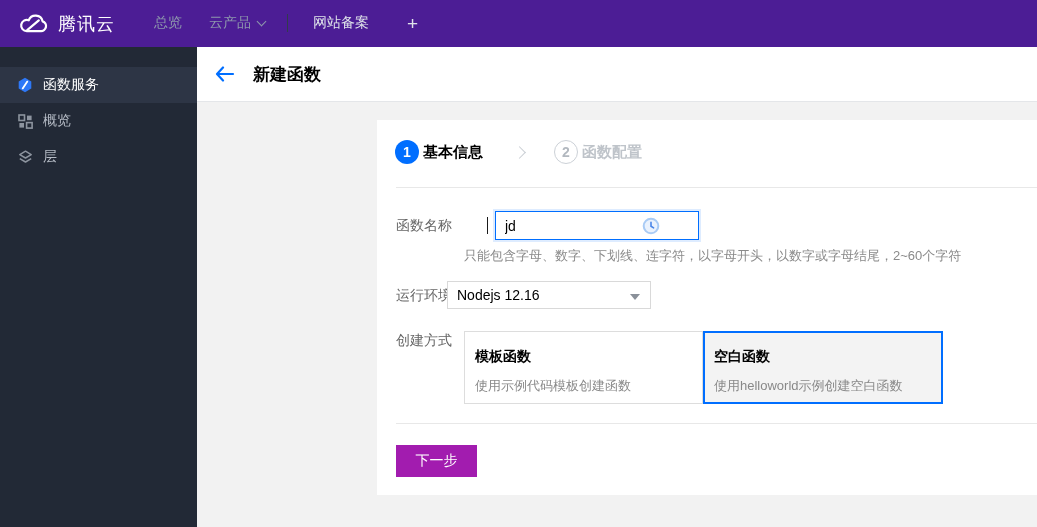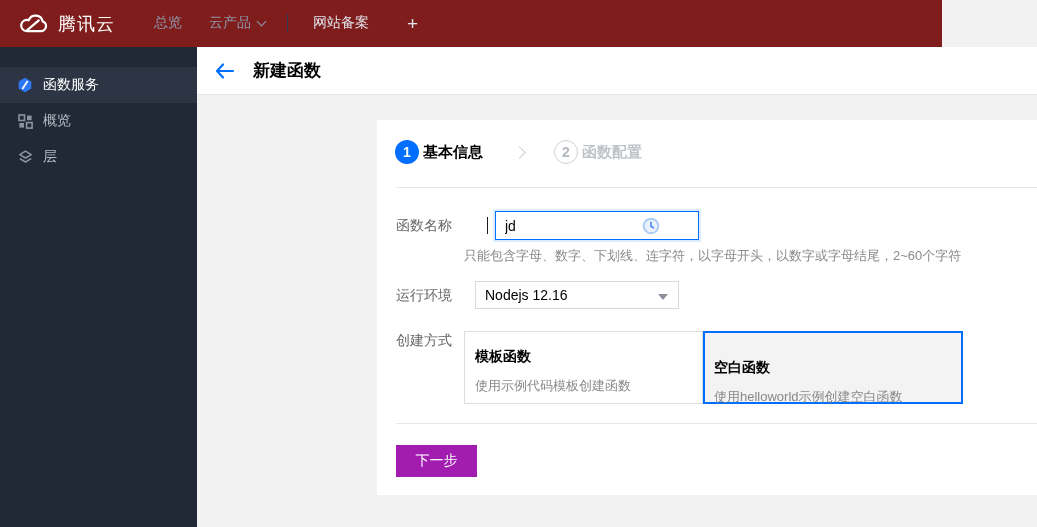--- a/index.html
+++ b/index.html
@@ -3,43 +3,43 @@
 <meta charset="utf-8">
 <style>
   * { margin:0; padding:0; box-sizing:border-box; }
   html,body { width:1037px; height:527px; }
   body {
     position:relative; overflow:hidden; background:#f2f2f2;
     font-family:"Liberation Sans","DejaVu Sans",sans-serif;
     -webkit-font-smoothing:antialiased;
   }
   
-  .topbar { position:absolute; left:0; top:0; width:942px; height:47px;
-    background:#7f1d1d; display:flex; align-items:center; z-index:5; }
+  .topbar { position:absolute; left:0; top:0; width:1037px; height:47px;
+    background:#4c1d95; display:flex; align-items:center; z-index:5; }
   .logo { margin-left:17px; display:flex; align-items:center; cursor:pointer; }
   .brand { color:#ffffff; font-size:18px; margin-left:9px; letter-spacing:1px; cursor:pointer; }
   .top-nav { display:flex; margin-left:39px; }
   .top-link { color:#8e98ac; font-size:14px; cursor:pointer; }
   .top-link.bright { color:#dfe3ea; }
   .gap27 { margin-left:27px; }
   .chev-down { display:inline-block; width:7px; height:7px;
     border-right:1.5px solid #8e98ac; border-bottom:1.5px solid #8e98ac;
     transform:rotate(45deg); margin-left:7px; vertical-align:2px; }
   .vdiv { width:1px; height:18px; background:#323a4d; margin:0 25px 0 22px; }
   .plus-btn { color:#dfe3ea; font-size:19px; font-weight:400; margin-left:38px; cursor:pointer; line-height:1; }
   
   .sidebar { position:absolute; left:0; top:47px; width:197px; height:480px; background:#222936; }
   .side-title { color:#ffffff; font-size:16px; font-weight:bold; padding:18px 0 0 17px; letter-spacing:2px; }
   .side-nav { margin-top:20px; }
   .side-item { height:36px; display:flex; align-items:center; padding-left:17px;
     color:#b5bbc5; font-size:14px; cursor:pointer; }
   .side-item .ic { width:16px; height:16px; margin-right:10px; display:flex; align-items:center; justify-content:center; }
   .side-item.active { background:#2d3545; color:#ffffff; }
   
-  .content-header { position:absolute; left:197px; top:47px; width:840px; height:48px;
+  .content-header { position:absolute; left:197px; top:47px; width:840px; height:55px;
     background:#ffffff; border-bottom:1px solid #e4e6e9; display:flex; align-items:center; }
   .back-btn { margin-left:18px; cursor:pointer; display:flex; align-items:center; }
   .page-title { margin-left:18px; font-size:17px; font-weight:bold; color:#000000; }
   
   .panel { position:absolute; left:377px; top:120px; width:660px; height:375px; background:#ffffff; }
   .steps { position:absolute; left:18px; top:20px; height:24px; display:flex; align-items:center; }
   .step-circle { width:24px; height:24px; border-radius:50%; display:flex; align-items:center;
     justify-content:center; font-size:14px; font-weight:bold; }
   .step-circle.on { background:#006eff; color:#ffffff; }
   .step-circle.off { background:#ffffff; border:1px solid #ccd1d7; color:#b2b8bf; }
@@ -53,29 +53,29 @@
   .div1 { top:67px; } .div2 { top:303px; }
   .f-label { position:absolute; left:19px; font-size:14px; color:#666666; }
   .lbl-name { top:97px; } .lbl-runtime { top:167px; } .lbl-method { top:212px; }
   .input-wrap { position:absolute; left:86px; top:91px; width:204px; height:29px; }
   .name-input { width:100%; height:100%; border:1px solid #006eff; outline:none;
     box-shadow:0 0 0 2px rgba(0,110,255,0.13); padding:0 30px 0 9px;
     font-size:14px; color:#000; font-family:inherit; background:#fff;margin-left:32px; }
   .text-cursor { position:absolute; left:24px; top:6px; width:1px; height:17px; background:#1a1a1a; }
   .clock { position:absolute; right:7px; top:5.5px; }
   .help-text { position:absolute; left:87px; top:127px; font-size:13px; color:#8a8a8a; white-space:nowrap; }
-  .select-box { position:absolute; left:98px; top:161px; width:204px; height:28px;
+  .select-box { position:absolute; left:70px; top:161px; width:204px; height:28px;
     border:1px solid #d9d9d9; background:#fff; display:flex; align-items:center;
     padding-left:9px; font-size:14px; color:#000; cursor:pointer; }
   .select-caret { position:absolute; right:10px; top:12px; width:0; height:0;
     border-left:5px solid transparent; border-right:5px solid transparent;
     border-top:6px solid #8a9099; }
   .card { position:absolute; top:211px; height:73px; cursor:pointer; }
   .card1 { left:87px; width:239px; border:1px solid #dddddd; background:#ffffff; padding:16px 0 0 10px; }
-  .card2 { left:326px; width:260px; border:2px solid #006eff; background:#f3f3f3; padding:26px 0 0 9px; }
+  .card2 { left:326px; width:240px; border:2px solid #006eff; background:#f3f3f3; padding:15px 0 0 9px; }
   .card-title { font-size:14px; font-weight:bold; color:#000000; }
   .card-desc { margin-top:11px; font-size:13px; color:#888888; white-space:nowrap; }
   .next-btn { position:absolute; left:19px; top:325px; width:81px; height:32px;
     background:#a21caf; color:#ffffff; font-size:14px; border:none; cursor:pointer; font-family:inherit; }
 </style>
 </head>
 <body>
 
 <div class="topbar">
   <div class="logo">

